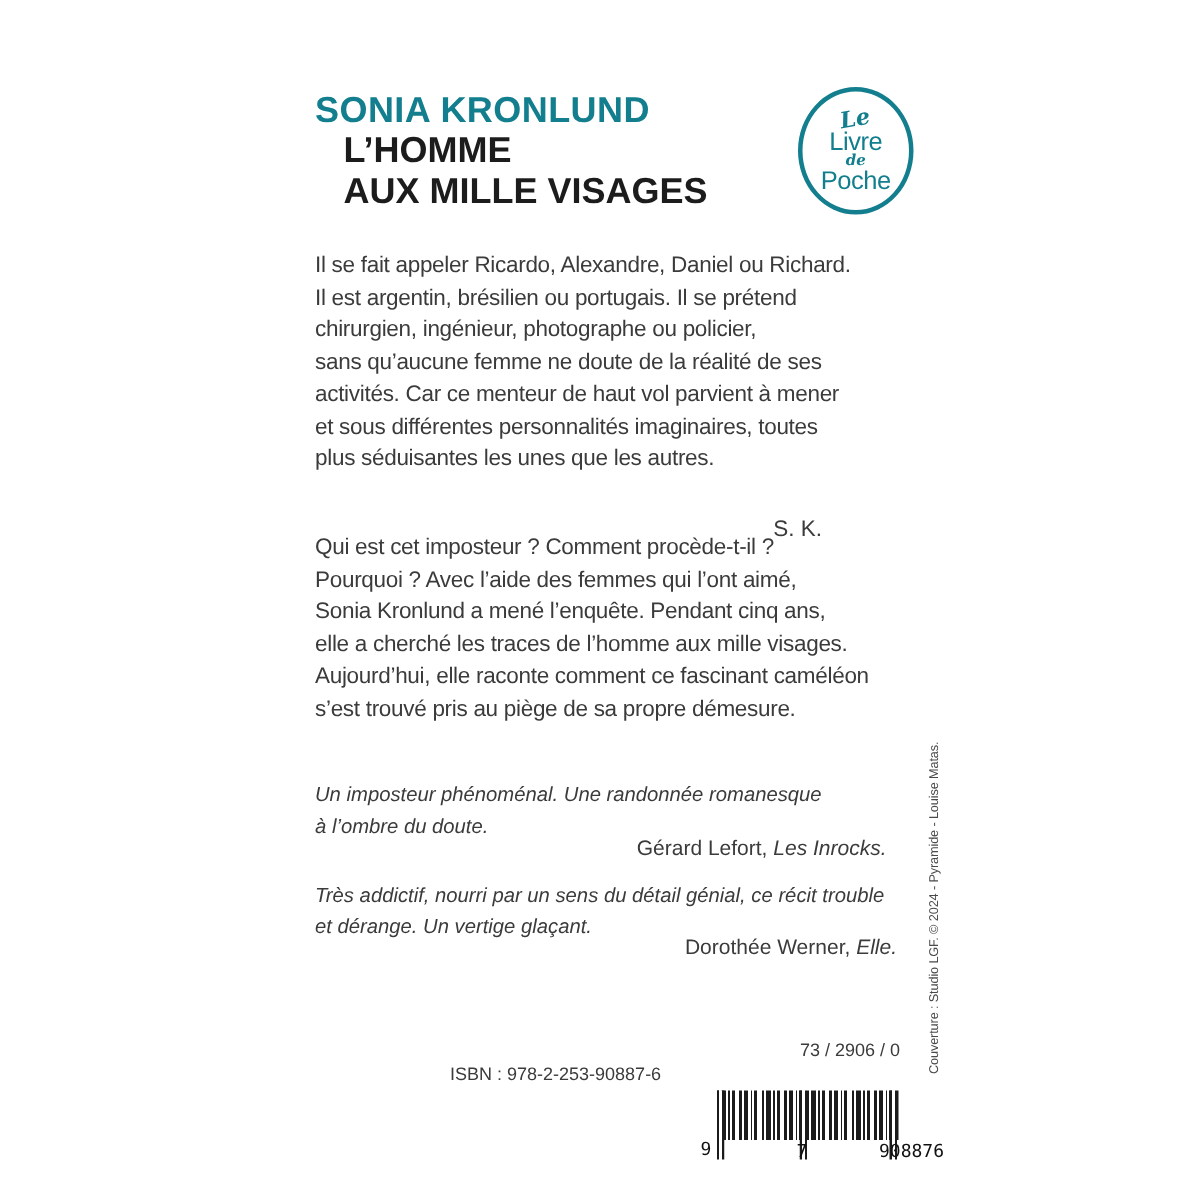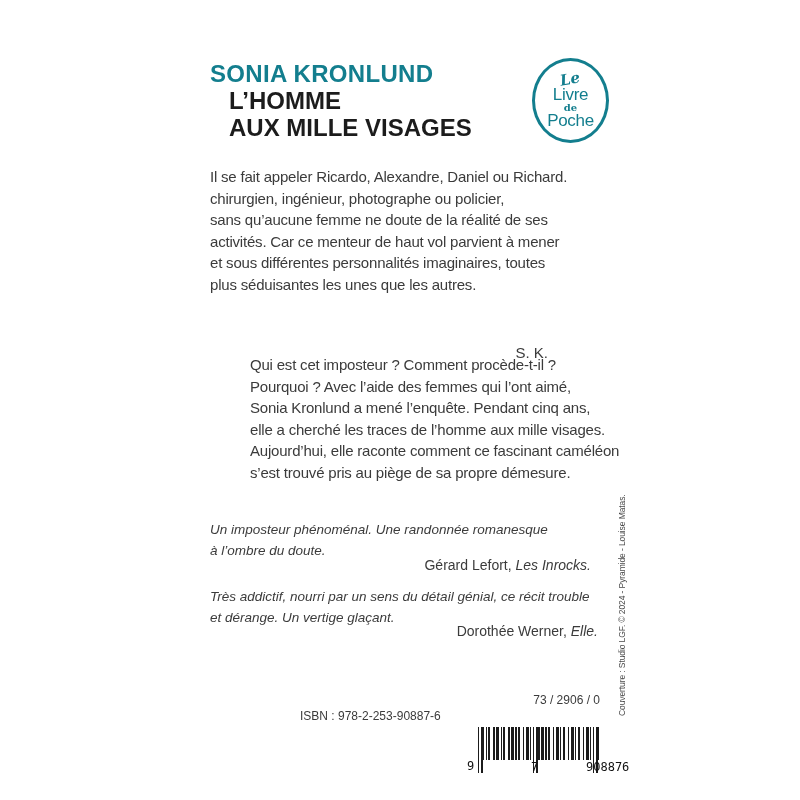--- a/index.html
+++ b/index.html
@@ -16,27 +16,27 @@
   .title{position:absolute;left:210px;top:87px;font-size:24px;font-weight:bold;
          line-height:27px;color:var(--title_black);white-space:nowrap;margin-left:19px;}
 
   .logo{position:absolute;left:532px;top:58px;width:77px;height:85px;
         border:3.5px solid var(--teal);border-radius:50%;color:var(--teal);
         display:flex;flex-direction:column;align-items:center;justify-content:center;
         text-align:center;}
   .logo-le{font-family:"DejaVu Serif",serif;font-style:italic;font-size:15px;
            line-height:13px;transform:rotate(-10deg);font-weight:bold;}
   .logo-livre,.logo-poche{font-size:17px;line-height:17px;letter-spacing:-0.3px;}
-  .logo-de{font-family:"DejaVu Serif",serif;font-size:10px;
+  .logo-de{font-family:"DejaVu Serif",serif;font-style:italic;font-size:10px;
            line-height:9px;font-weight:bold;text-align:right;}
 
   .para{position:absolute;left:210px;font-size:15px;letter-spacing:-0.2px;
         line-height:21.5px;white-space:nowrap;}
   .p1{top:166px;}
-  .p2{top:354px;margin-left:40px;}
+  .p2{top:354px;}
   .sig{position:absolute;left:210px;top:326px;width:390px;text-align:right;
        padding-right:52px;font-size:15px;line-height:21.5px;margin-top:16px;}
 
   .quote{position:absolute;left:210px;font-size:13.5px;font-style:italic;
          line-height:21px;letter-spacing:0;white-space:nowrap;}
   .q1{top:519px;}
   .q2{top:586px;}
   .attr{position:absolute;left:210px;font-size:14px;line-height:19px;text-align:right;
         white-space:nowrap;}
   .a1{top:556px;width:381px;}
@@ -80,20 +80,21 @@
 
 <div class="logo">
   <span class="logo-le">Le</span>
   <span class="logo-livre">Livre</span>
   <span class="logo-de">de</span>
   <span class="logo-poche">Poche</span>
 </div>
 
 <div class="para p1">
   <div>Il se fait appeler Ricardo, Alexandre, Daniel ou Richard.</div>
+  <div>Il est argentin, brésilien ou portugais. Il se prétend</div>
   <div>chirurgien, ingénieur, photographe ou policier,</div>
   <div>sans qu’aucune femme ne doute de la réalité de ses</div>
   <div>activités. Car ce menteur de haut vol parvient à mener</div>
   <div>et sous différentes personnalités imaginaires, toutes</div>
   <div>plus séduisantes les unes que les autres.</div>
 </div>
 
 <div class="sig">S. K.</div>
 
 <div class="para p2">

